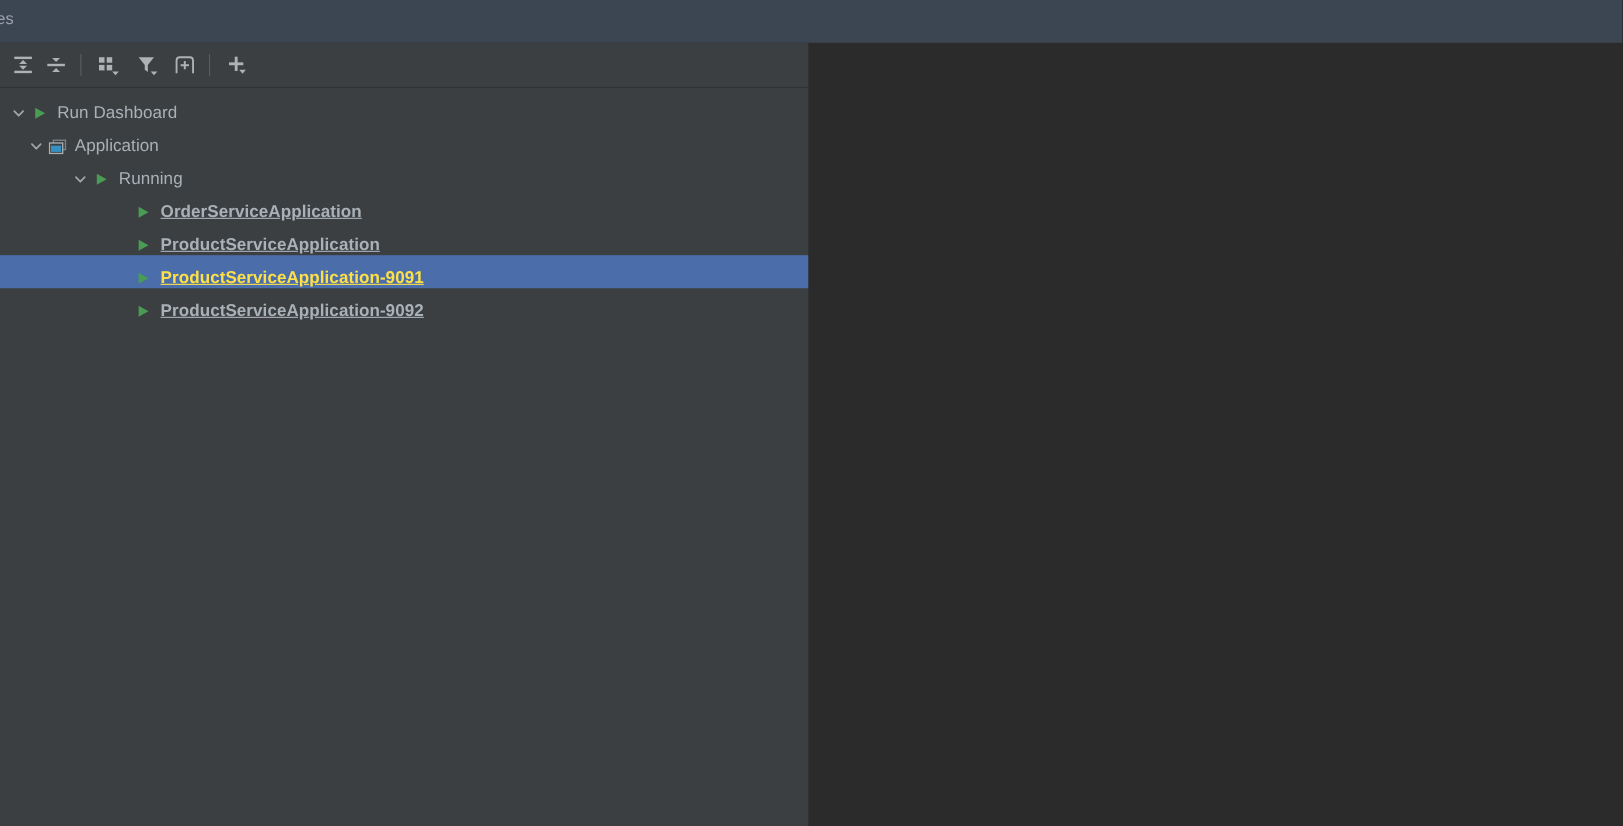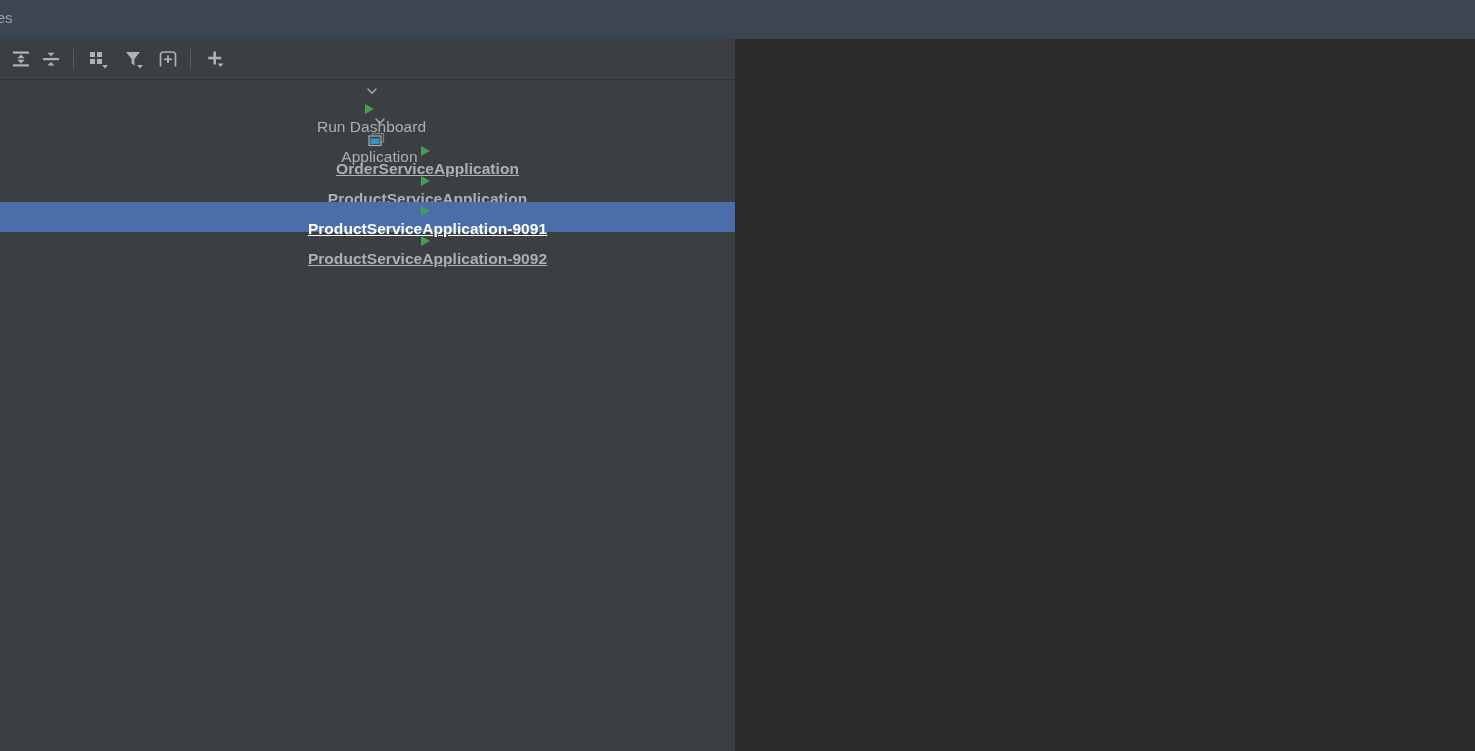--- a/index.html
+++ b/index.html
@@ -80,25 +80,24 @@
     width: 735px;
     height: 671px;
     background: #3c3f41;
     padding-top: 2px;
   }
 
   .row {
     position: relative;
     height: 30px;
     display: flex;
-    align-items: center;
+    align-items: flex-end;
     width: 735px;
     white-space: nowrap;
     cursor: default;
-    flex-direction: column;
   }
   .row.selected { background: #4b6eab; }
 
   .chevron {
     width: 18px; height: 18px;
     flex: 0 0 auto;
     display: flex;
     align-items: center;
     justify-content: center;
   }
@@ -115,21 +114,21 @@
   .label {
     font-size: 15.5px;
     color: #a9b1b8;
     letter-spacing: 0.05px;
   }
   .label.bold {
     font-weight: bold;
     color: #a9b1b8;
     text-decoration: underline;
   }
-  .row.selected .label { color: #ffffff; }
+  .row.selected .label { color: #fde047; }
 
   
   .ind-0 { padding-left: 8px; }
   .ind-1 { padding-left: 24px; }
   .ind-2 { padding-left: 64px; }
   .ind-3 { padding-left: 120px; }
 
   
   .content-pane {
     position: absolute;
@@ -232,20 +231,33 @@
         <span class="node-icon">
           <svg width="17" height="15" viewBox="0 0 17 15">
             <rect x="4.5" y="1.5" width="11" height="8.5" fill="none" stroke="#7d8386" stroke-width="1.2"></rect>
             <rect x="1" y="4" width="12" height="9.5" fill="#3c3f41" stroke="#a9b0b4" stroke-width="1.2"></rect>
             <rect x="2.4" y="6.4" width="9.2" height="5.7" fill="#3592c4"></rect>
           </svg>
         </span>
         <span class="label">Application</span>
       </div>
 
+      <div class="row ind-2">
+        <span class="chevron">
+          <svg width="14" height="14" viewBox="0 0 14 14">
+            <path d="M3 5 L7 9.2 L11 5" fill="none" stroke="#a2a4a6" stroke-width="1.6" stroke-linecap="round" stroke-linejoin="round"></path>
+          </svg>
+        </span>
+        <span class="node-icon">
+          <svg width="14" height="14" viewBox="0 0 14 14">
+            <path d="M3 2 L12 7 L3 12 Z" fill="#499c54"></path>
+          </svg>
+        </span>
+        <span class="label">Running</span>
+      </div>
 
       <div class="row ind-3">
         <span class="node-icon">
           <svg width="14" height="14" viewBox="0 0 14 14">
             <path d="M3 2 L12 7 L3 12 Z" fill="#499c54"></path>
           </svg>
         </span>
         <span class="label bold">OrderServiceApplication</span>
       </div>
 

